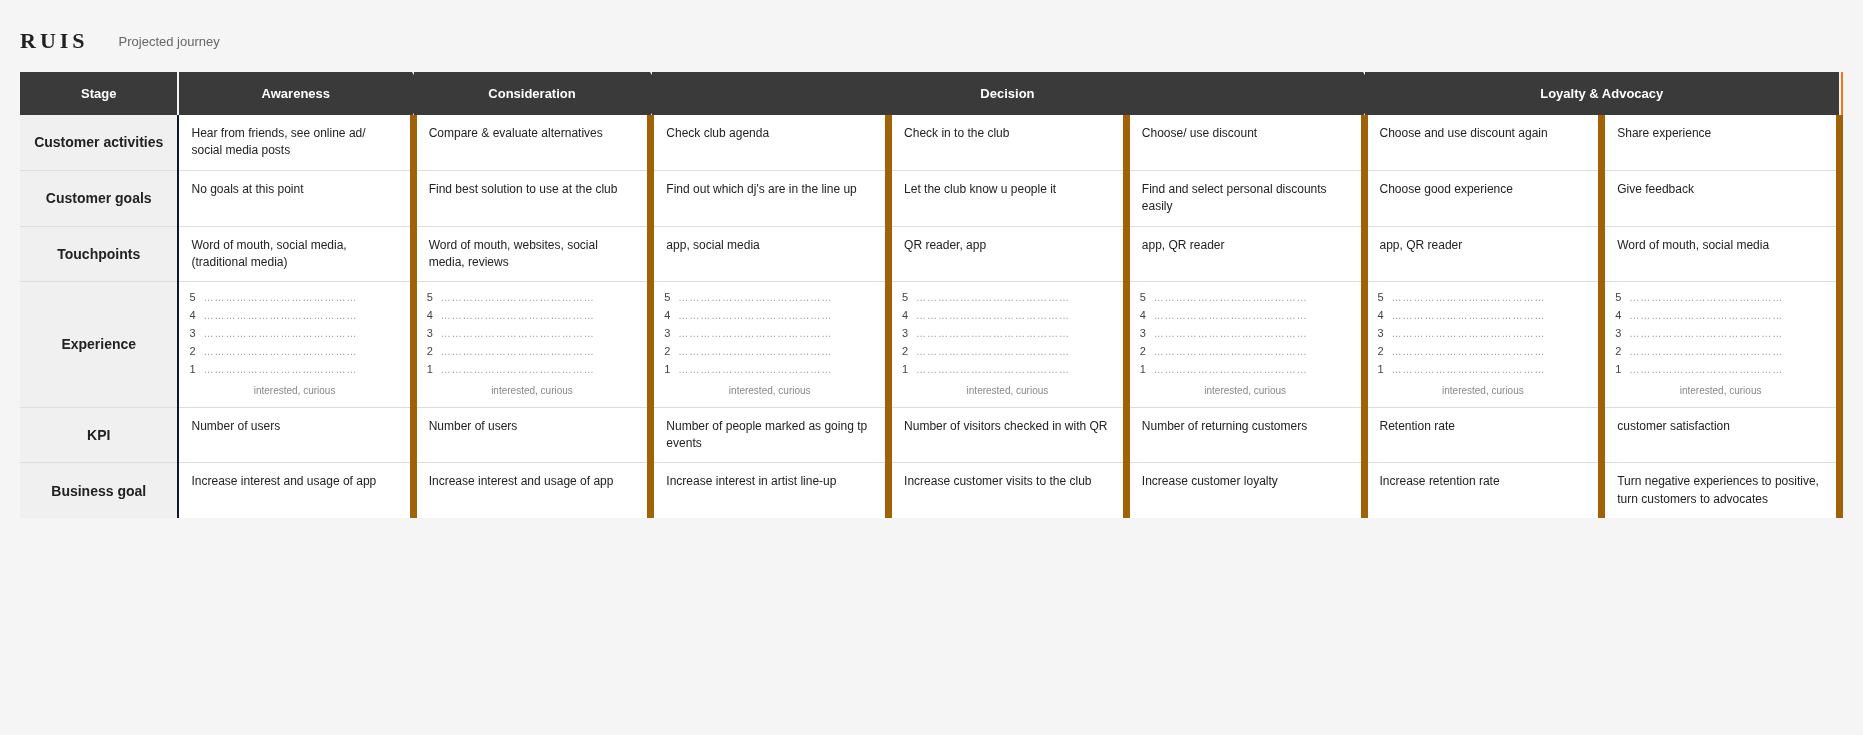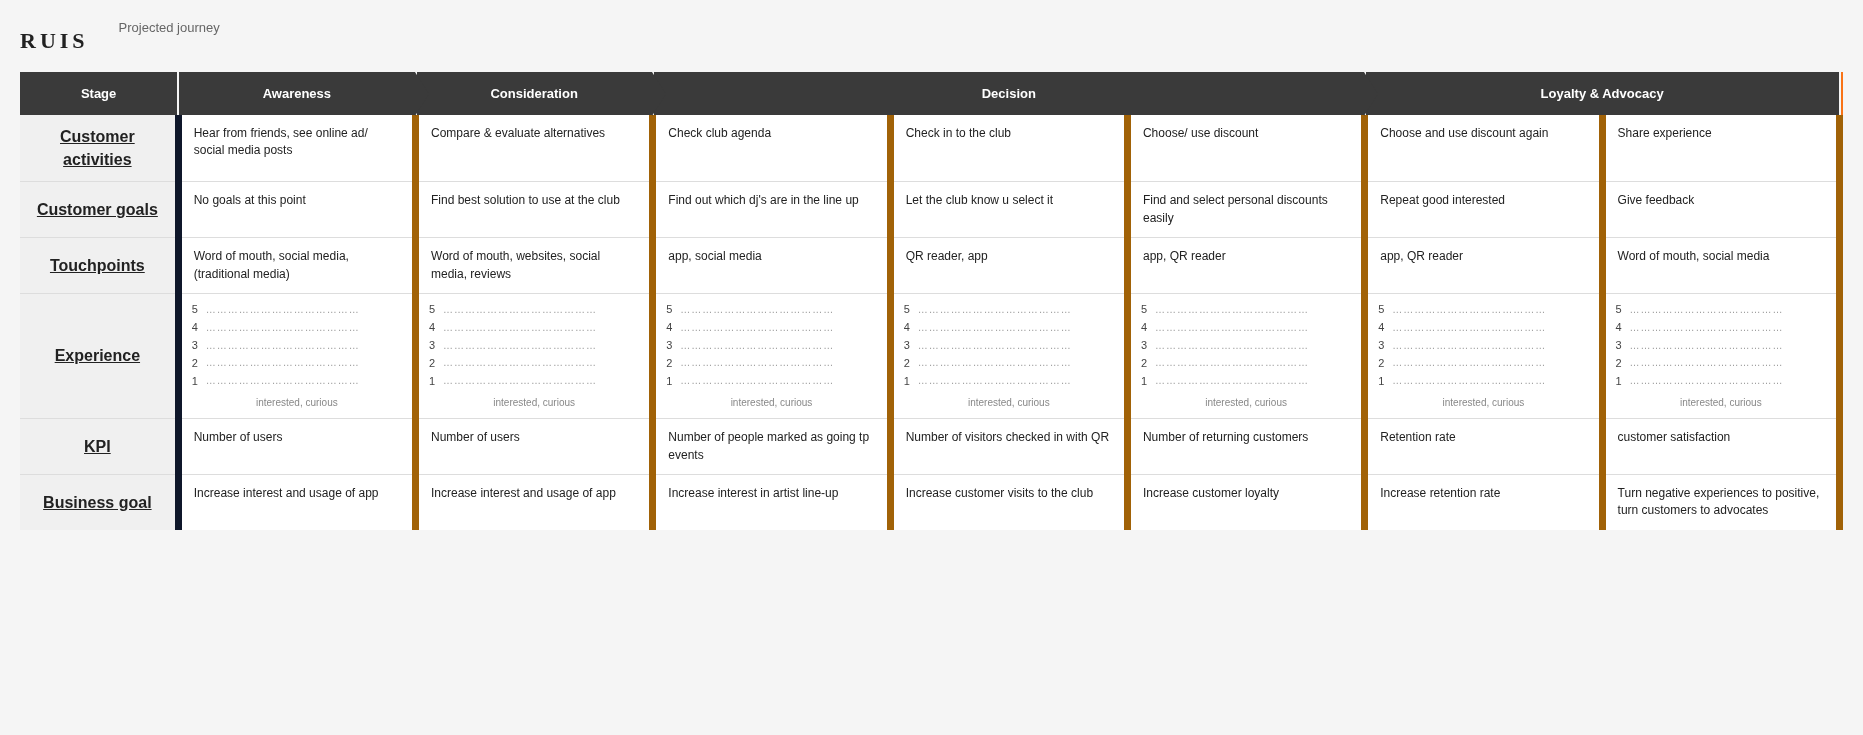--- a/index.html
+++ b/index.html
@@ -32,21 +32,21 @@
     .title-block {}
     .main-title {
       font-size: 26px;
       font-weight: 600;
       color: #222;
       line-height: 1.2;
     }
     .sub-title {
       font-size: 13px;
       color: #666;
-      margin-top: 2px;
+      margin-top: 16px;
     }
 
     
     .journey-table {
       width: 100%;
       border-collapse: collapse;
       background: #f97316;
     }
 
     
@@ -88,28 +88,27 @@
       border-right: 7px solid #a16207;
       border-bottom: 1px solid #ddd;
       padding: 10px 12px;
       vertical-align: top;
       background: #fff;
       font-size: 12px;
       line-height: 1.45;
     }
     .journey-table tbody tr td:first-child {
       font-weight: 700;
-      font-size: 16px;
+      font-size: 14px;
       background: #f0f0f0;
       text-align: center;
       vertical-align: middle;
-      border-right: 7px solid #0f172a;
+      border-right: 2px solid #0f172a;
       width: 130px;
       min-width: 130px;
-      text-decoration: underline;
     }
     .journey-table tbody tr:last-child td {
       border-bottom: none;
     }
 
     
     .experience-cell {
       padding: 8px 10px !important;
     }
     .exp-grid {
@@ -185,23 +184,23 @@
           <td style="width: 185px;">Check in to the club</td>
           <td style="width: 185px;">Choose/ use discount</td>
           <td style="width: 185px;">Choose and use discount again</td>
           <td style="width: 185px;">Share experience</td>
         </tr>
         <tr>
           <td>Customer goals</td>
           <td style="width: 185px;">No goals at this point</td>
           <td style="width: 185px;">Find best solution to use at the club</td>
           <td style="width: 185px;">Find out which dj's are in the line up</td>
-          <td style="width: 185px;">Let the club know u select it</td>
+          <td style="width: 185px;">Let the club know u people it</td>
           <td style="width: 185px;">Find and select personal discounts easily</td>
-          <td style="width: 185px;">Repeat good interested</td>
+          <td style="width: 185px;">Choose good experience</td>
           <td style="width: 185px;">Give feedback</td>
         </tr>
         <tr>
           <td>Touchpoints</td>
           <td style="width: 185px;">Word of mouth, social media, (traditional media)</td>
           <td style="width: 185px;">Word of mouth, websites, social media, reviews</td>
           <td style="width: 185px; margin-top: 27px;">app, social media</td>
           <td style="width: 185px;">QR reader, app</td>
           <td style="width: 185px;">app, QR reader</td>
           <td style="width: 185px;">app, QR reader</td>

